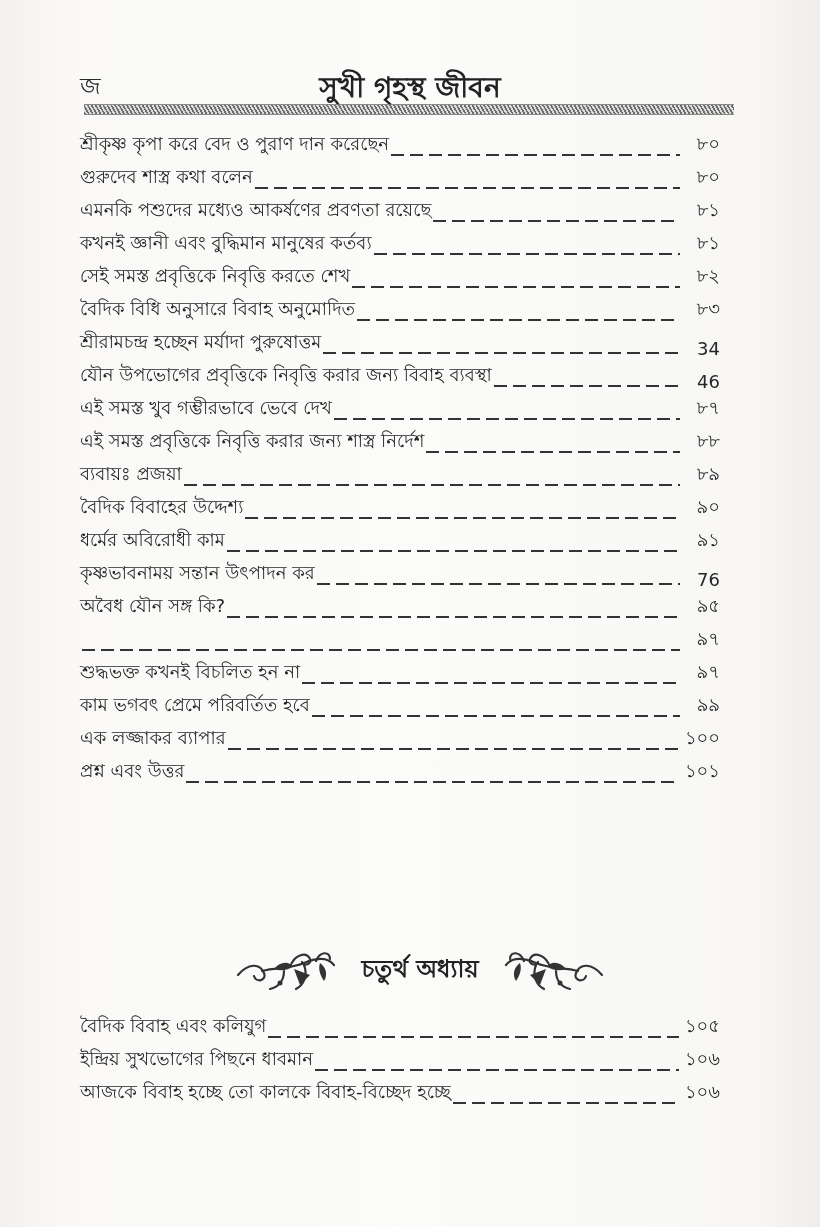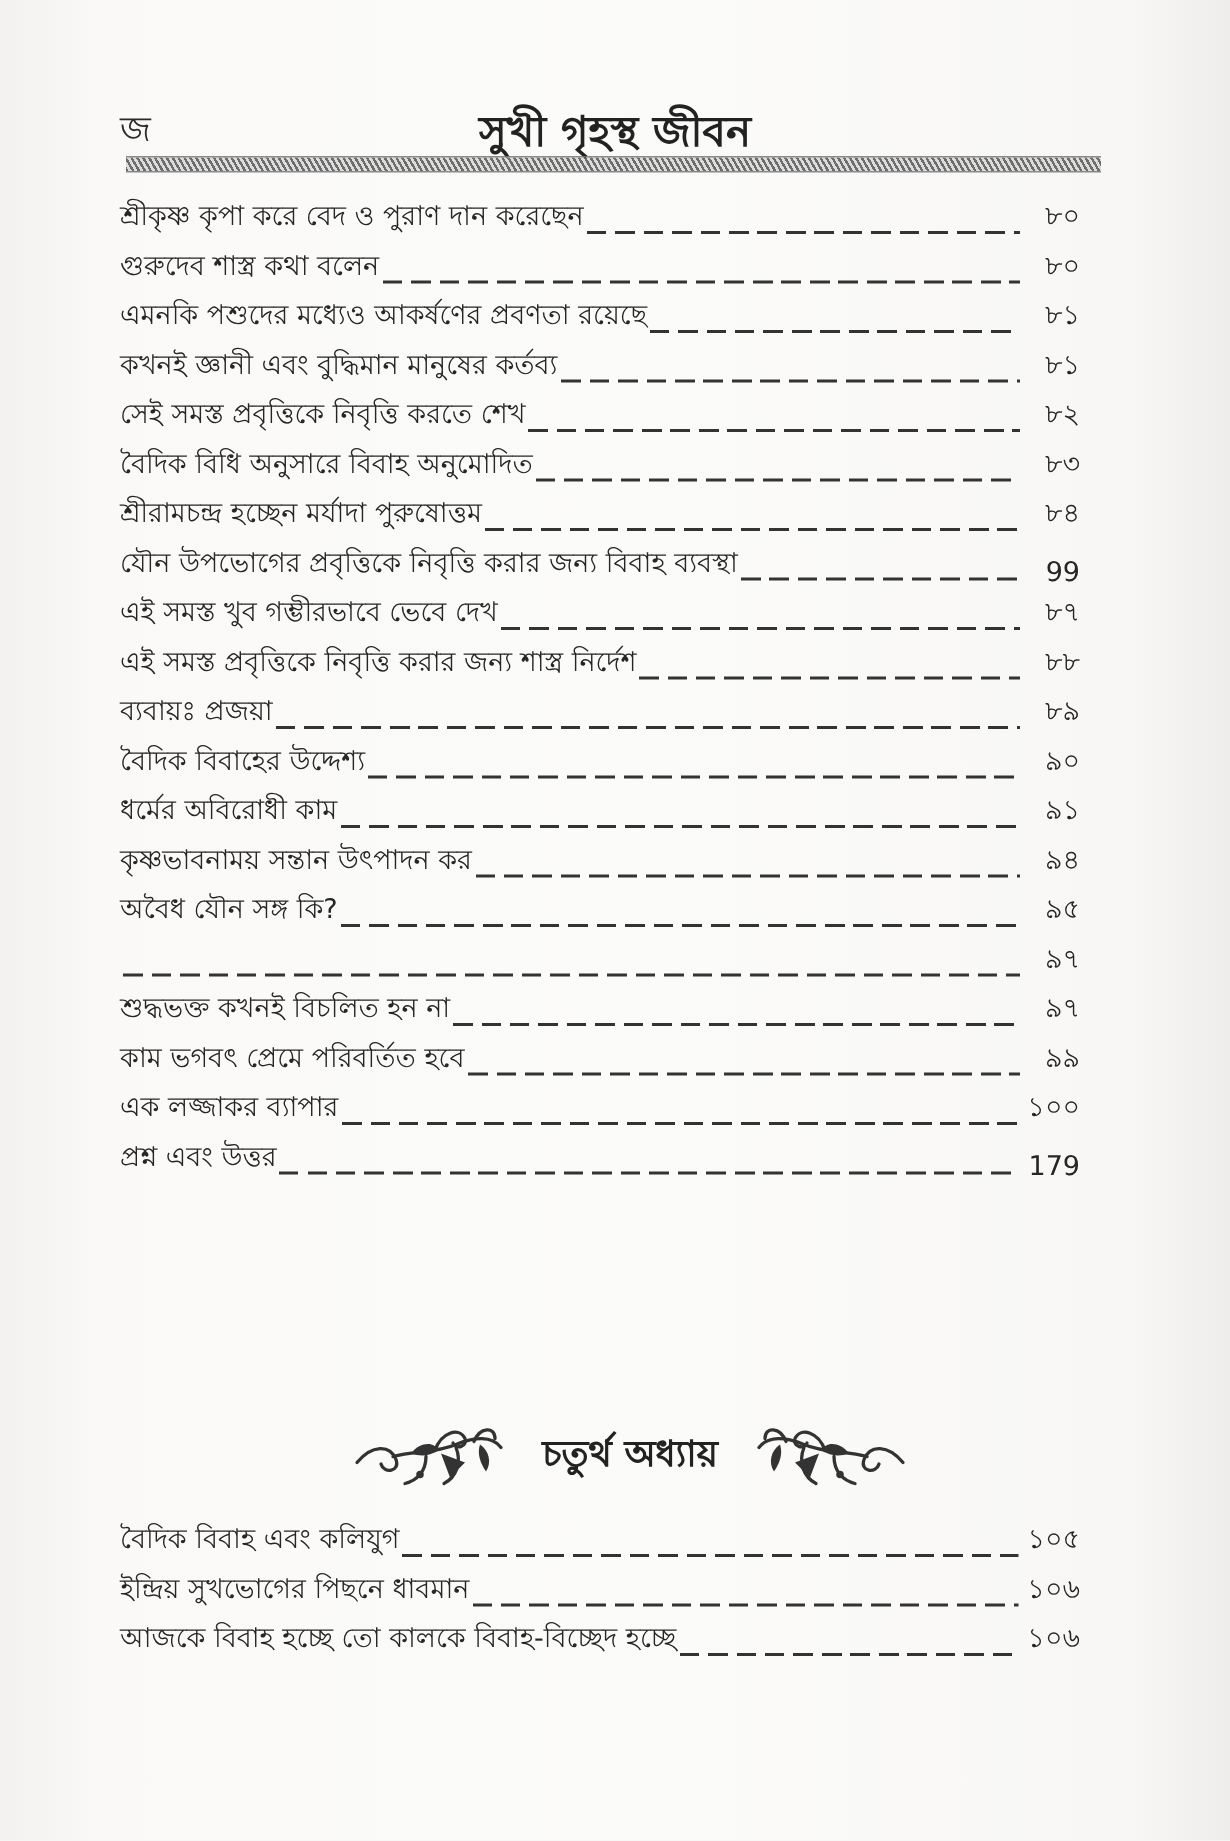--- a/index.html
+++ b/index.html
@@ -90,26 +90,26 @@
         <span class="page-no">৮২</span>
       </div>
     <div class="toc-row">
         <span class="toc-title">বৈদিক বিধি অনুসারে বিবাহ অনুমোদিত</span>
         <span class="leader"></span>
         <span class="page-no">৮৩</span>
       </div>
     <div class="toc-row">
         <span class="toc-title">শ্রীরামচন্দ্র হচ্ছেন মর্যাদা পুরুষোত্তম</span>
         <span class="leader"></span>
-        <span class="page-no">৮৪</span>
+        <span class="page-no">34</span>
       </div>
     <div class="toc-row">
         <span class="toc-title">যৌন উপভোগের প্রবৃত্তিকে নিবৃত্তি করার জন্য বিবাহ ব্যবস্থা</span>
         <span class="leader"></span>
-        <span class="page-no">99</span>
+        <span class="page-no">46</span>
       </div>
     <div class="toc-row">
         <span class="toc-title">এই সমস্ত খুব গম্ভীরভাবে ভেবে দেখ</span>
         <span class="leader"></span>
         <span class="page-no">৮৭</span>
       </div>
     <div class="toc-row">
         <span class="toc-title">এই সমস্ত প্রবৃত্তিকে নিবৃত্তি করার জন্য শাস্ত্র নির্দেশ</span>
         <span class="leader"></span>
         <span class="page-no">৮৮</span>
@@ -125,21 +125,21 @@
         <span class="page-no">৯০</span>
       </div>
     <div class="toc-row">
         <span class="toc-title">ধর্মের অবিরোধী কাম</span>
         <span class="leader"></span>
         <span class="page-no">৯১</span>
       </div>
     <div class="toc-row">
         <span class="toc-title">কৃষ্ণভাবনাময় সন্তান উৎপাদন কর</span>
         <span class="leader"></span>
-        <span class="page-no">৯৪</span>
+        <span class="page-no">76</span>
       </div>
     <div class="toc-row">
         <span class="toc-title">অবৈধ যৌন সঙ্গ কি?</span>
         <span class="leader"></span>
         <span class="page-no">৯৫</span>
       </div>
     <div class="toc-row">
         <span class="leader"></span>
         <span class="page-no">৯৭</span>
       </div>
@@ -154,21 +154,21 @@
         <span class="page-no">৯৯</span>
       </div>
     <div class="toc-row">
         <span class="toc-title">এক লজ্জাকর ব্যাপার</span>
         <span class="leader"></span>
         <span class="page-no">১০০</span>
       </div>
     <div class="toc-row">
         <span class="toc-title">প্রশ্ন এবং উত্তর</span>
         <span class="leader"></span>
-        <span class="page-no">179</span>
+        <span class="page-no">১০১</span>
       </div>
   </div>
 
   <div class="chapter-heading">
     <svg class="ornament" viewBox="0 0 105 50">
       <g fill="none" stroke="#333" stroke-width="2.2" stroke-linecap="round">
         <path d="M4 30 C 14 18, 26 18, 30 28 C 33 36, 22 38, 20 31"></path>
         <path d="M28 26 C 42 22, 56 24, 70 18 C 82 13, 94 12, 100 20"></path>
         <path d="M56 22 C 60 10, 72 6, 76 14 C 78 19, 70 22, 68 17"></path>
         <path d="M82 16 C 86 6, 96 6, 96 14"></path>

